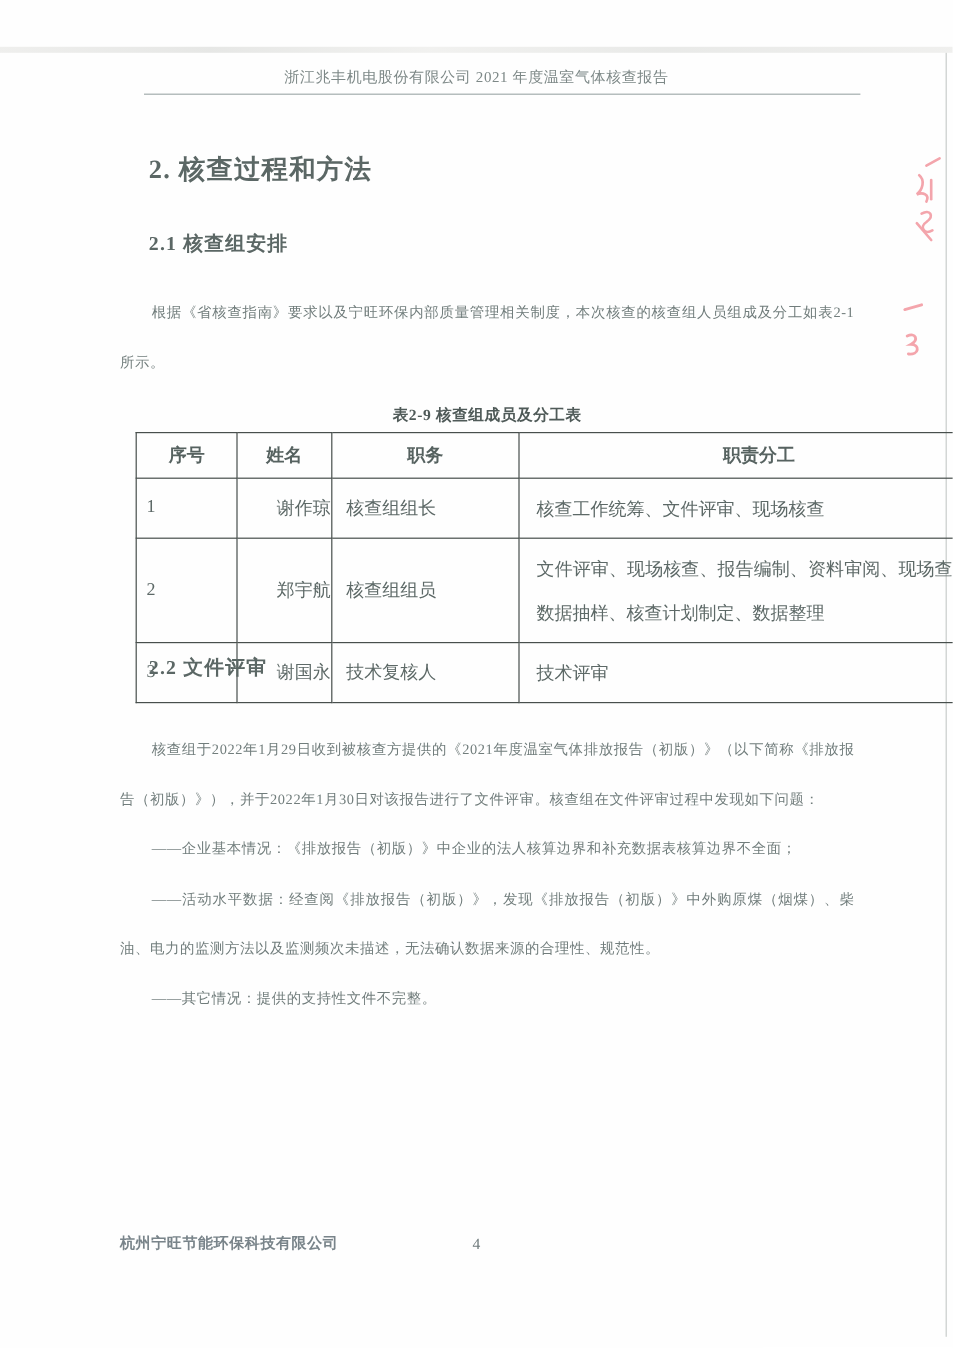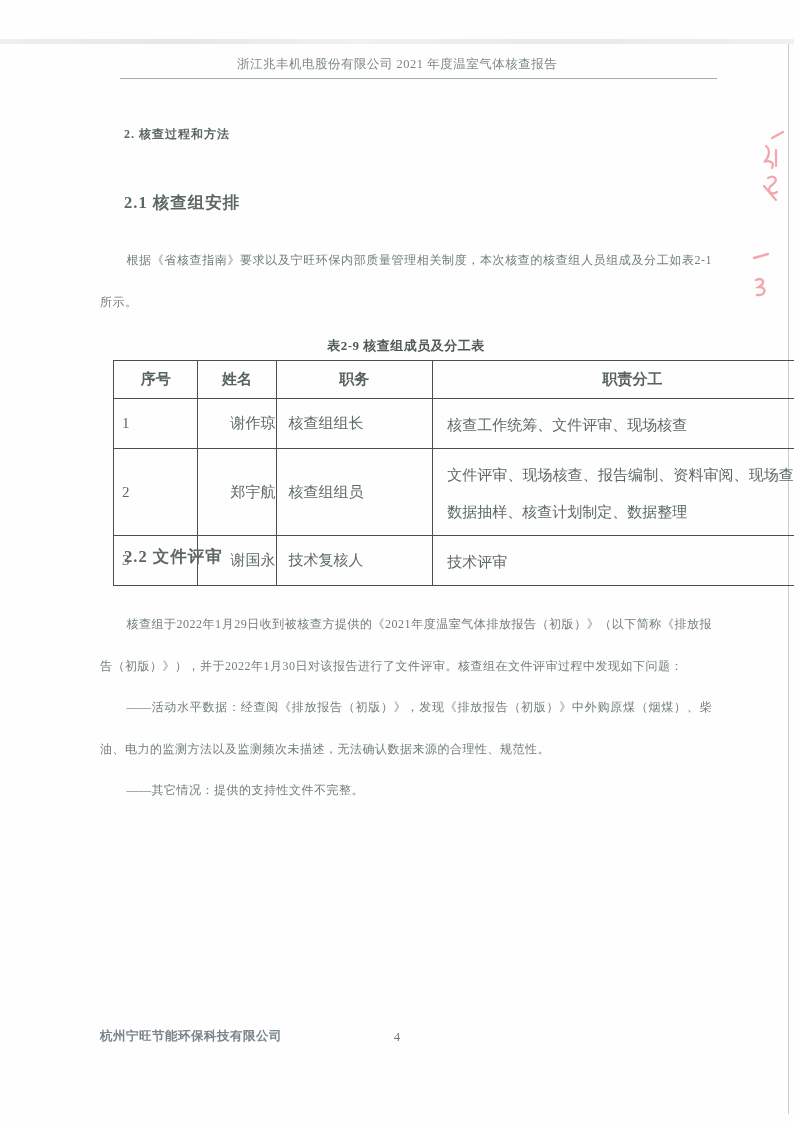--- a/index.html
+++ b/index.html
@@ -26,21 +26,21 @@
     font-size:12.5px; color:#7d8887; letter-spacing:.5px;
   }
   .header-rule {
     position:absolute; top:78px; left:120px; width:597px; height:1px;
     background:#a4adad;
   }
   
   .content { position:absolute; left:100px; top:0; width:612px; }
   .h1 {
     position:absolute; top:126px; left:24px;
-    font-size:12px; font-weight:bold; color:#5b6765; letter-spacing:1px;text-align:right;
+    font-size:22px; font-weight:bold; color:#5b6765; letter-spacing:1px;text-align:right;
   }
   .h2 {
     position:absolute; left:24px;
     font-size:16.5px; font-weight:bold; color:#5b6765; letter-spacing:1px;
   }
   .h2-a { top:192px; }
   .h2-b { top:546px; }
   .para {
     font-size:12px; line-height:41.5px; text-align:justify;
     text-indent:2.2em; color:#717d7c; letter-spacing:.5px;
@@ -140,20 +140,21 @@
         <td class="c-role">技术复核人</td>
         <td class="c-duty">技术评审</td>
       </tr>
     </tbody>
       </table>
 
     <div class="h2 h2-b">2.2  文件评审</div>
 
     <div class="para-block-2">
       <p class="para">核查组于2022年1月29日收到被核查方提供的《2021年度温室气体排放报告（初版）》（以下简称《排放报告（初版）》），并于2022年1月30日对该报告进行了文件评审。核查组在文件评审过程中发现如下问题：</p>
+      <p class="para">——企业基本情况：《排放报告（初版）》中企业的法人核算边界和补充数据表核算边界不全面；</p>
       <p class="para">——活动水平数据：经查阅《排放报告（初版）》，发现《排放报告（初版）》中外购原煤（烟煤）、柴油、电力的监测方法以及监测频次未描述，无法确认数据来源的合理性、规范性。</p>
       <p class="para">——其它情况：提供的支持性文件不完整。</p>
     </div>
 
   </div>
 
   <svg class="hw hw-1" width="46" height="100" viewBox="0 0 46 100">
     <g fill="none" stroke="#f2969e" stroke-width="2.2" stroke-linecap="round" opacity="0.85">
       <path d="M30 10 L41 4"></path>
       <path d="M24 18 C29 22 27 30 22 34 C27 32 33 34 30 40"></path>

